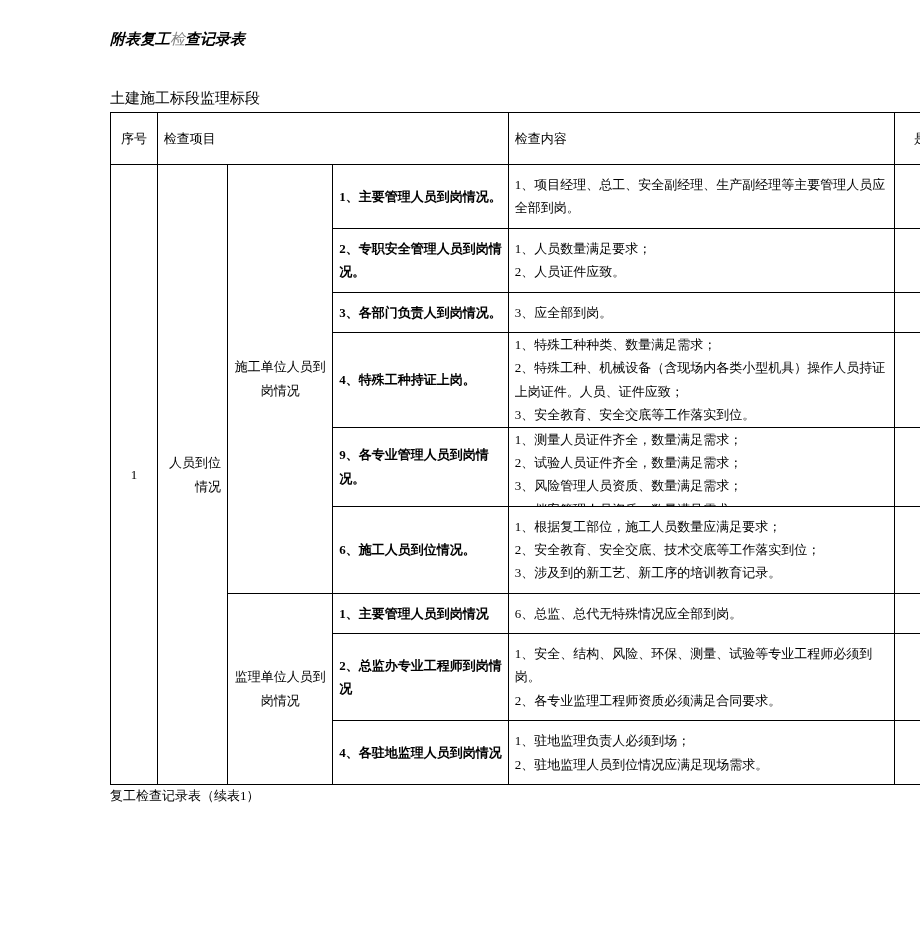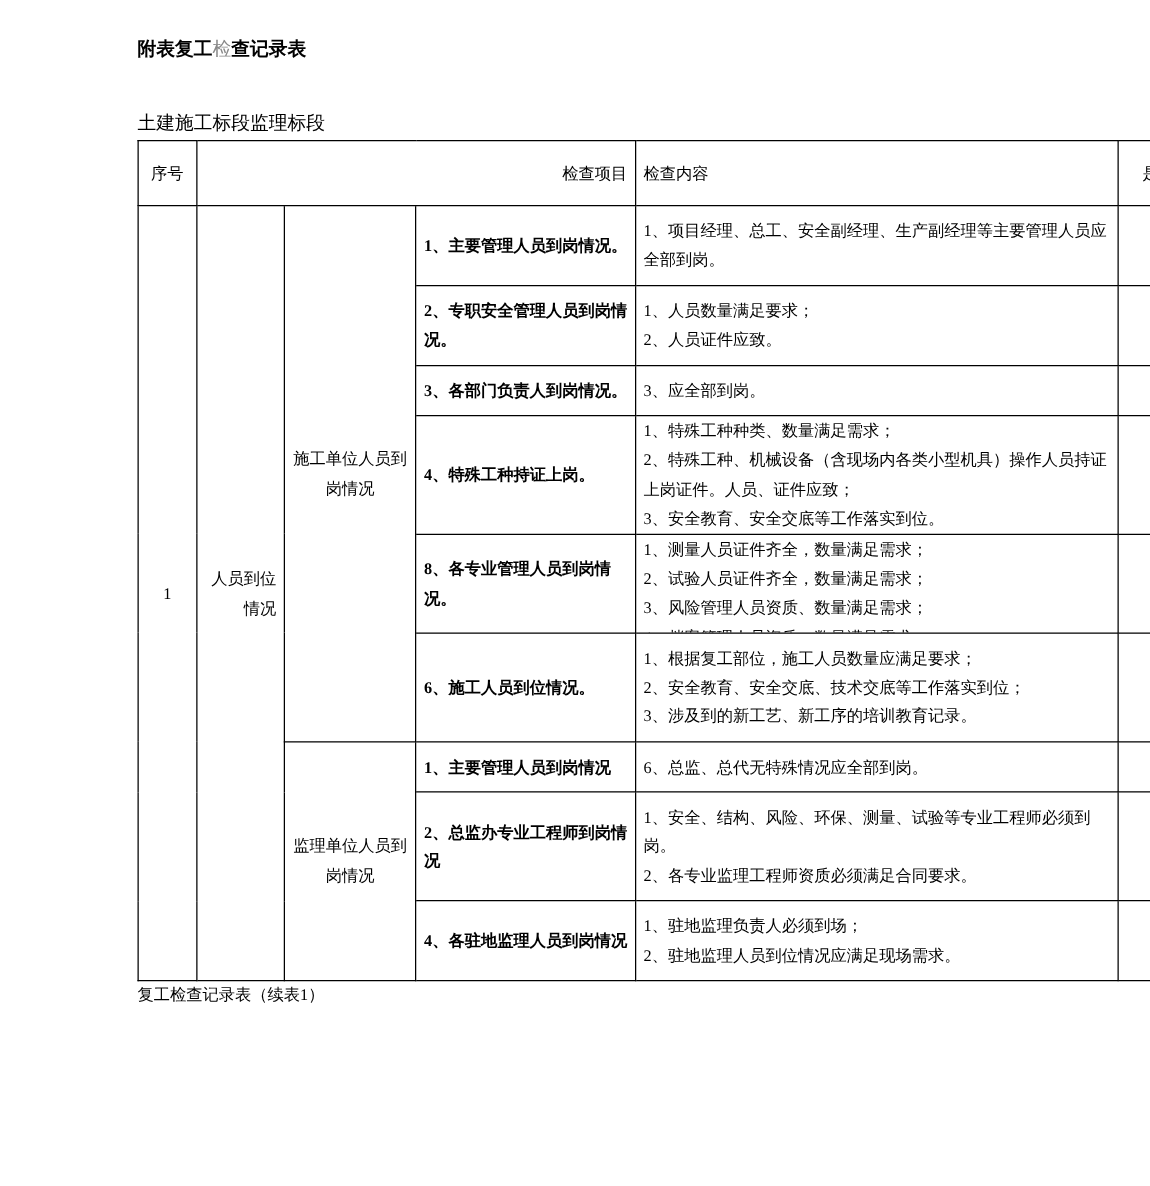--- a/index.html
+++ b/index.html
@@ -9,20 +9,21 @@
     background: #fff;
     margin: 0;
     padding: 30px 0 40px 110px;
     width: 920px;
     box-sizing: border-box;
   }
   .title {
     font-size: 15px;
     font-weight: bold;
     margin-bottom: 40px;
+    font-style: italic;
   }
   .title .light {
     color: #888;
     font-weight: normal;
   }
   .subtitle {
     font-size: 15px;
     margin-bottom: 4px;
   }
   table {
@@ -33,21 +34,21 @@
   th, td {
     border: 1px solid #000;
     padding: 8px 6px;
     vertical-align: middle;
     font-size: 13px;
     line-height: 1.8;
     word-break: break-all;
   }
   th {
     font-weight: normal;
-    text-align: right;
+    text-align: left;
     height: 35px;
   }
   .col-seq { width: 40px; text-align: center; }
   .col-cat { width: 60px; text-align: right; }
   .col-sub { width: 90px; text-align: center; }
   .col-item { width: 150px; text-align: left; font-weight: bold; }
   .col-content { width: 330px; text-align: left; }
   .col-comp { width: 100px; text-align: center; }
   .clip {
     max-height: 96px;
@@ -112,21 +113,21 @@
       <td class="col-comp"></td>
     </tr>
     <tr>
       <td class="col-item">4、特殊工种持证上岗。</td>
       <td class="col-content" style="padding:0 6px;">
           <div class="clip">1、特殊工种种类、数量满足需求；<br>2、特殊工种、机械设备（含现场内各类小型机具）操作人员持证上岗证件。人员、证件应致；<br>3、安全教育、安全交底等工作落实到位。</div>
         </td>
       <td class="col-comp"></td>
     </tr>
     <tr>
-      <td class="col-item">8、各专业管理人员到岗情况。</td>
+      <td class="col-item">9、各专业管理人员到岗情况。</td>
       <td class="col-content" style="padding:0 6px;margin-left:40px;">
           <div class="clip2">1、测量人员证件齐全，数量满足需求；<br>2、试验人员证件齐全，数量满足需求；<br>3、风险管理人员资质、数量满足需求；<br>4、档案管理人员资质、数量满足需求；</div>
         </td>
       <td class="col-comp"></td>
     </tr>
     <tr>
       <td class="col-item">6、施工人员到位情况。</td>
       <td class="col-content">1、根据复工部位，施工人员数量应满足要求；<br>2、安全教育、安全交底、技术交底等工作落实到位；<br>3、涉及到的新工艺、新工序的培训教育记录。</td>
       <td class="col-comp"></td>
     </tr>

